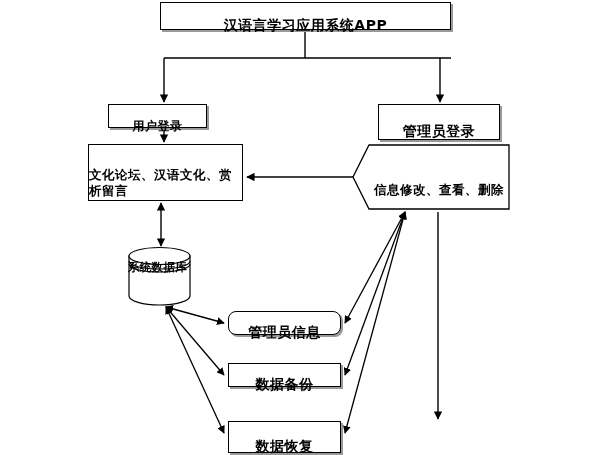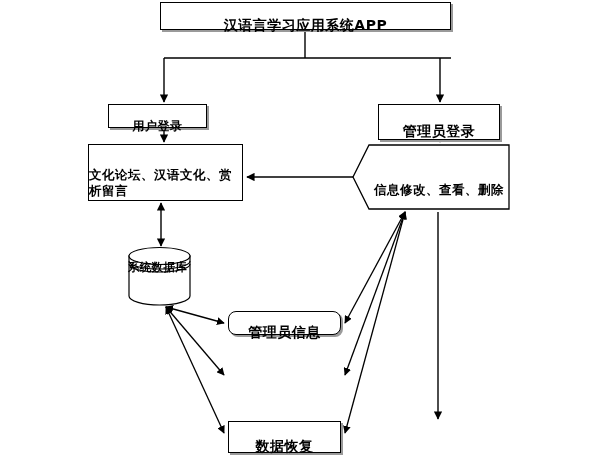--- a/index.html
+++ b/index.html
@@ -165,19 +165,22 @@
       <path d="M 1 15 C 1 19.5 15 23 31.5 23 C 48 23 62 19.5 62 15" fill="none" stroke="#000000" stroke-width="1.1"></path>
       <path d="M 1 18 C 1 22.5 15 26 31.5 26 C 48 26 62 22.5 62 18" fill="none" stroke="#000000" stroke-width="1.1"></path>
     </svg>
     <div class="dblabel">系统数据库</div>
   </div>
 
   <div class="node shadowed" id="node-admin-info">
     <span class="txt">管理员信息</span>
   </div>
 
+  <div class="node shadowed" id="node-backup">
+    <span class="txt">数据备份</span>
+  </div>
 
   <div class="node shadowed" id="node-restore">
     <span class="txt">数据恢复</span>
   </div>
 
 
 </div>
 
 </body></html>

